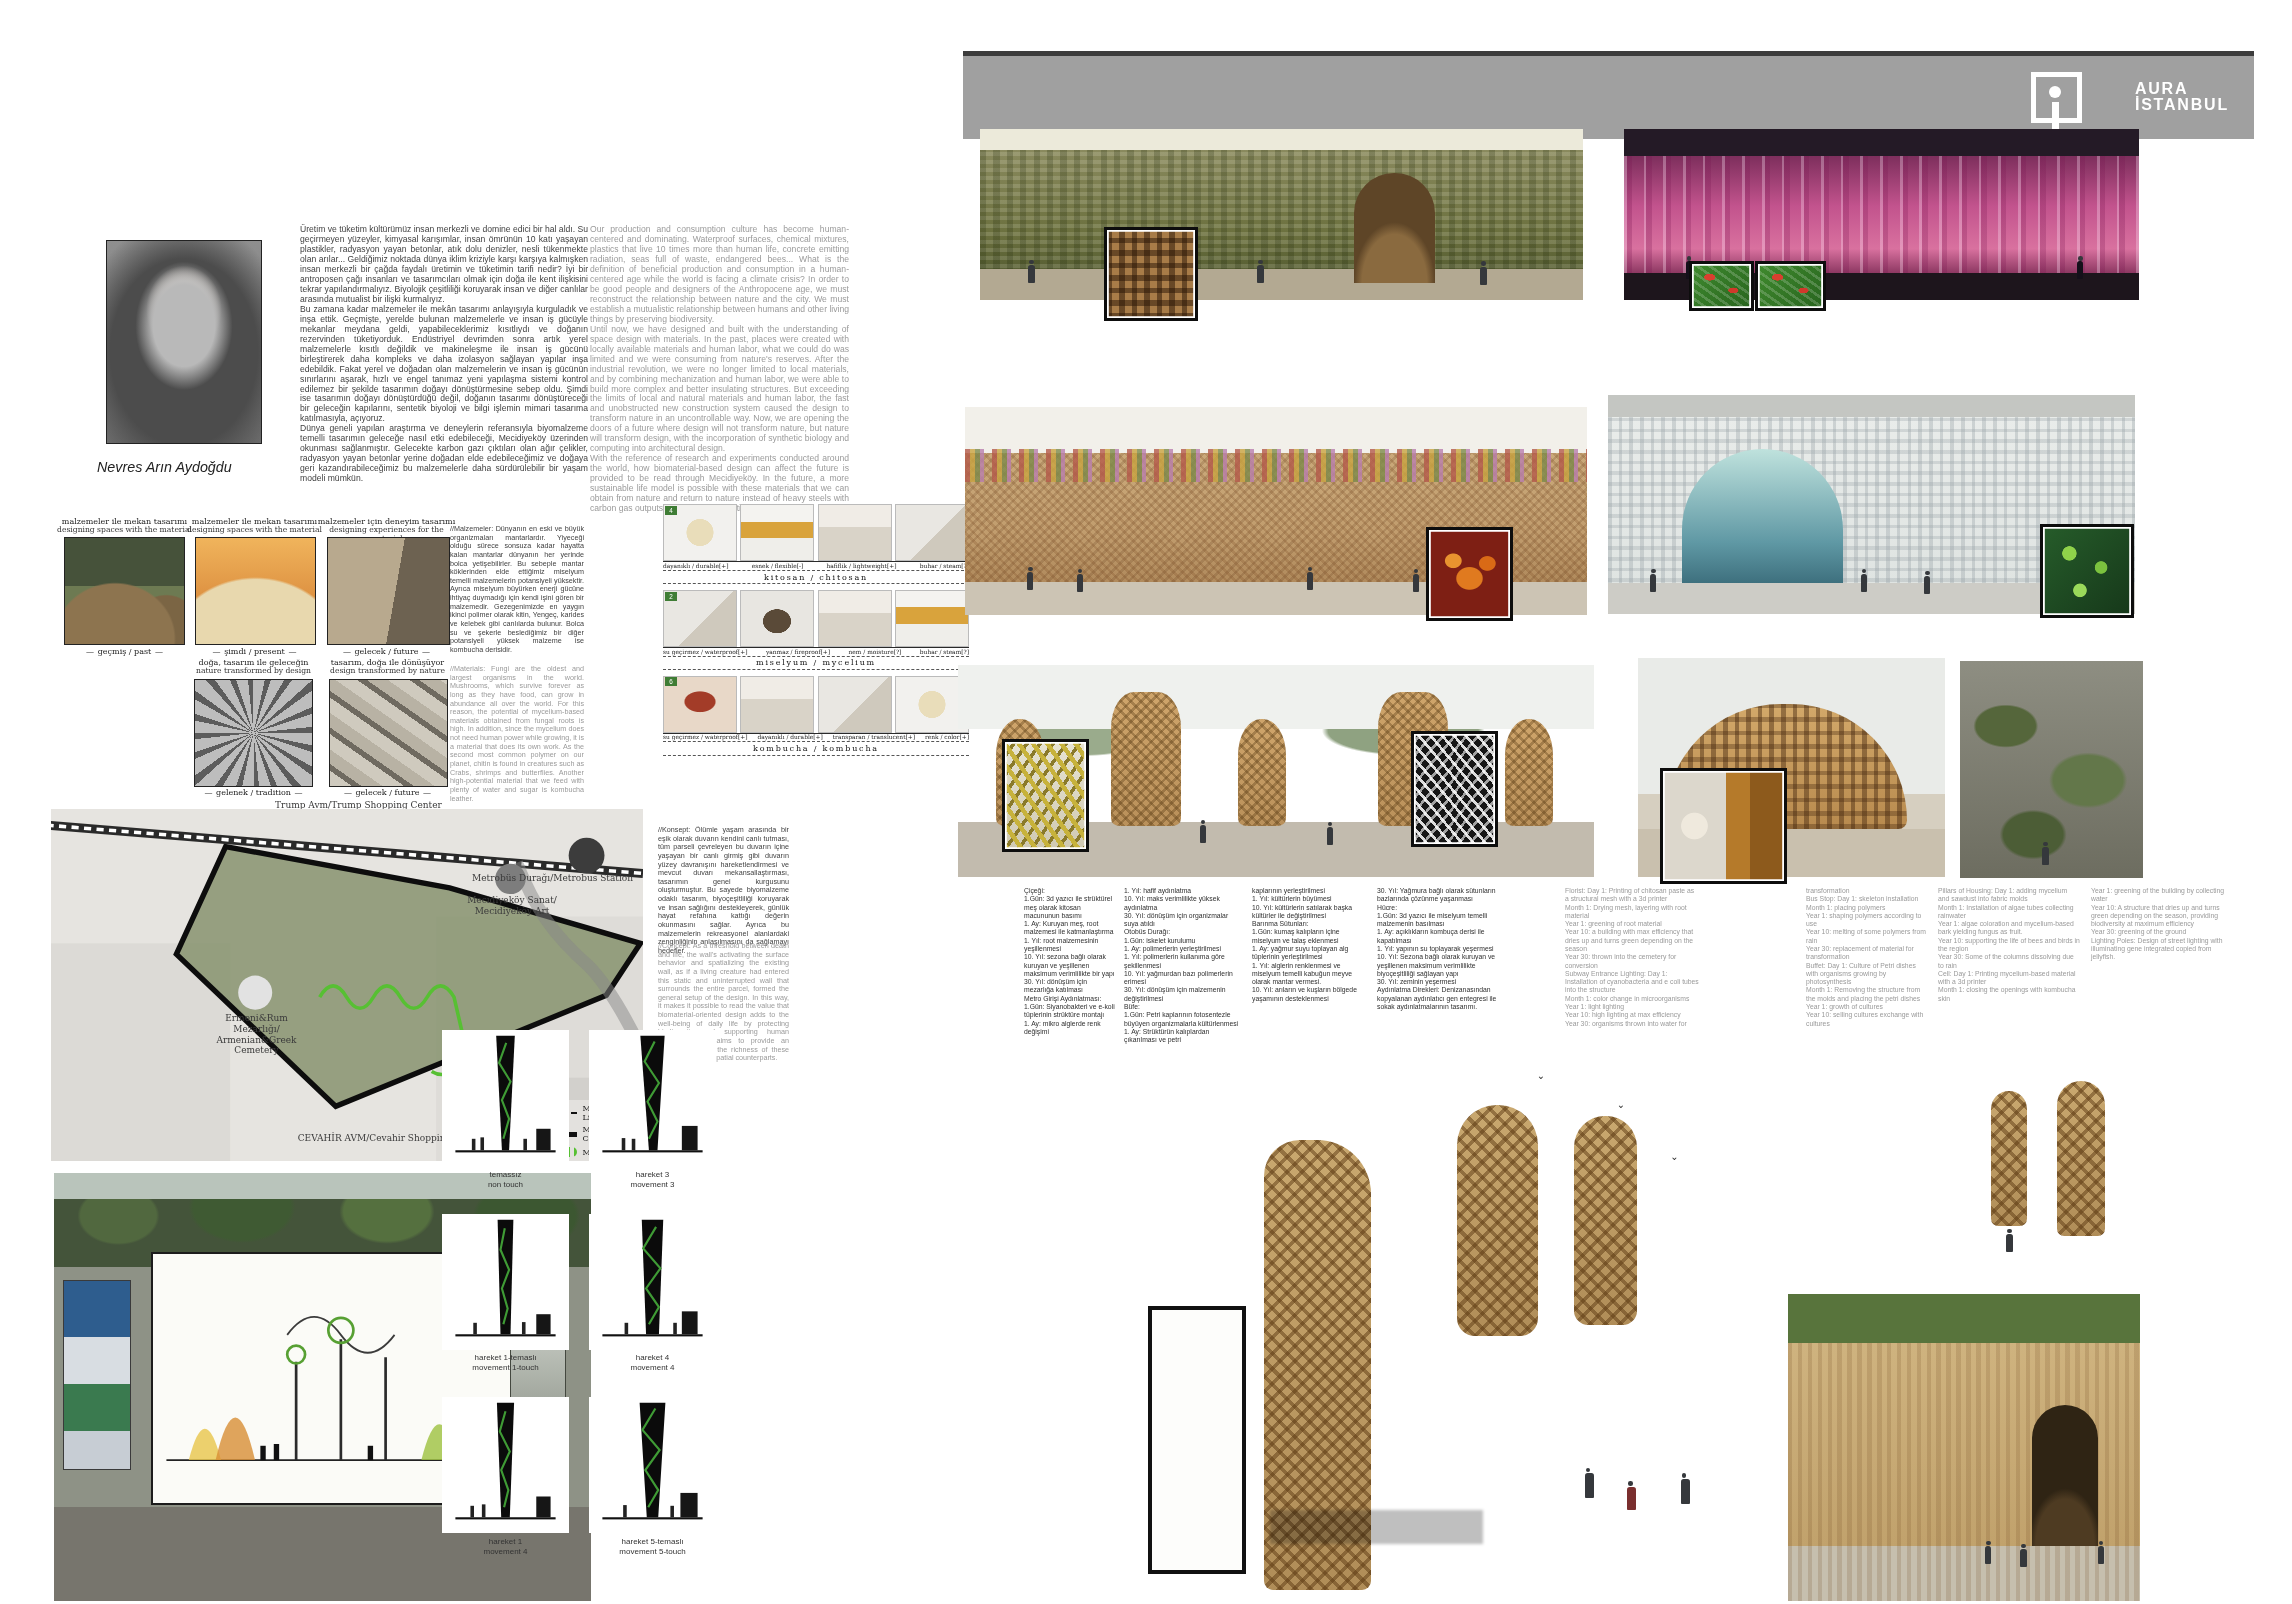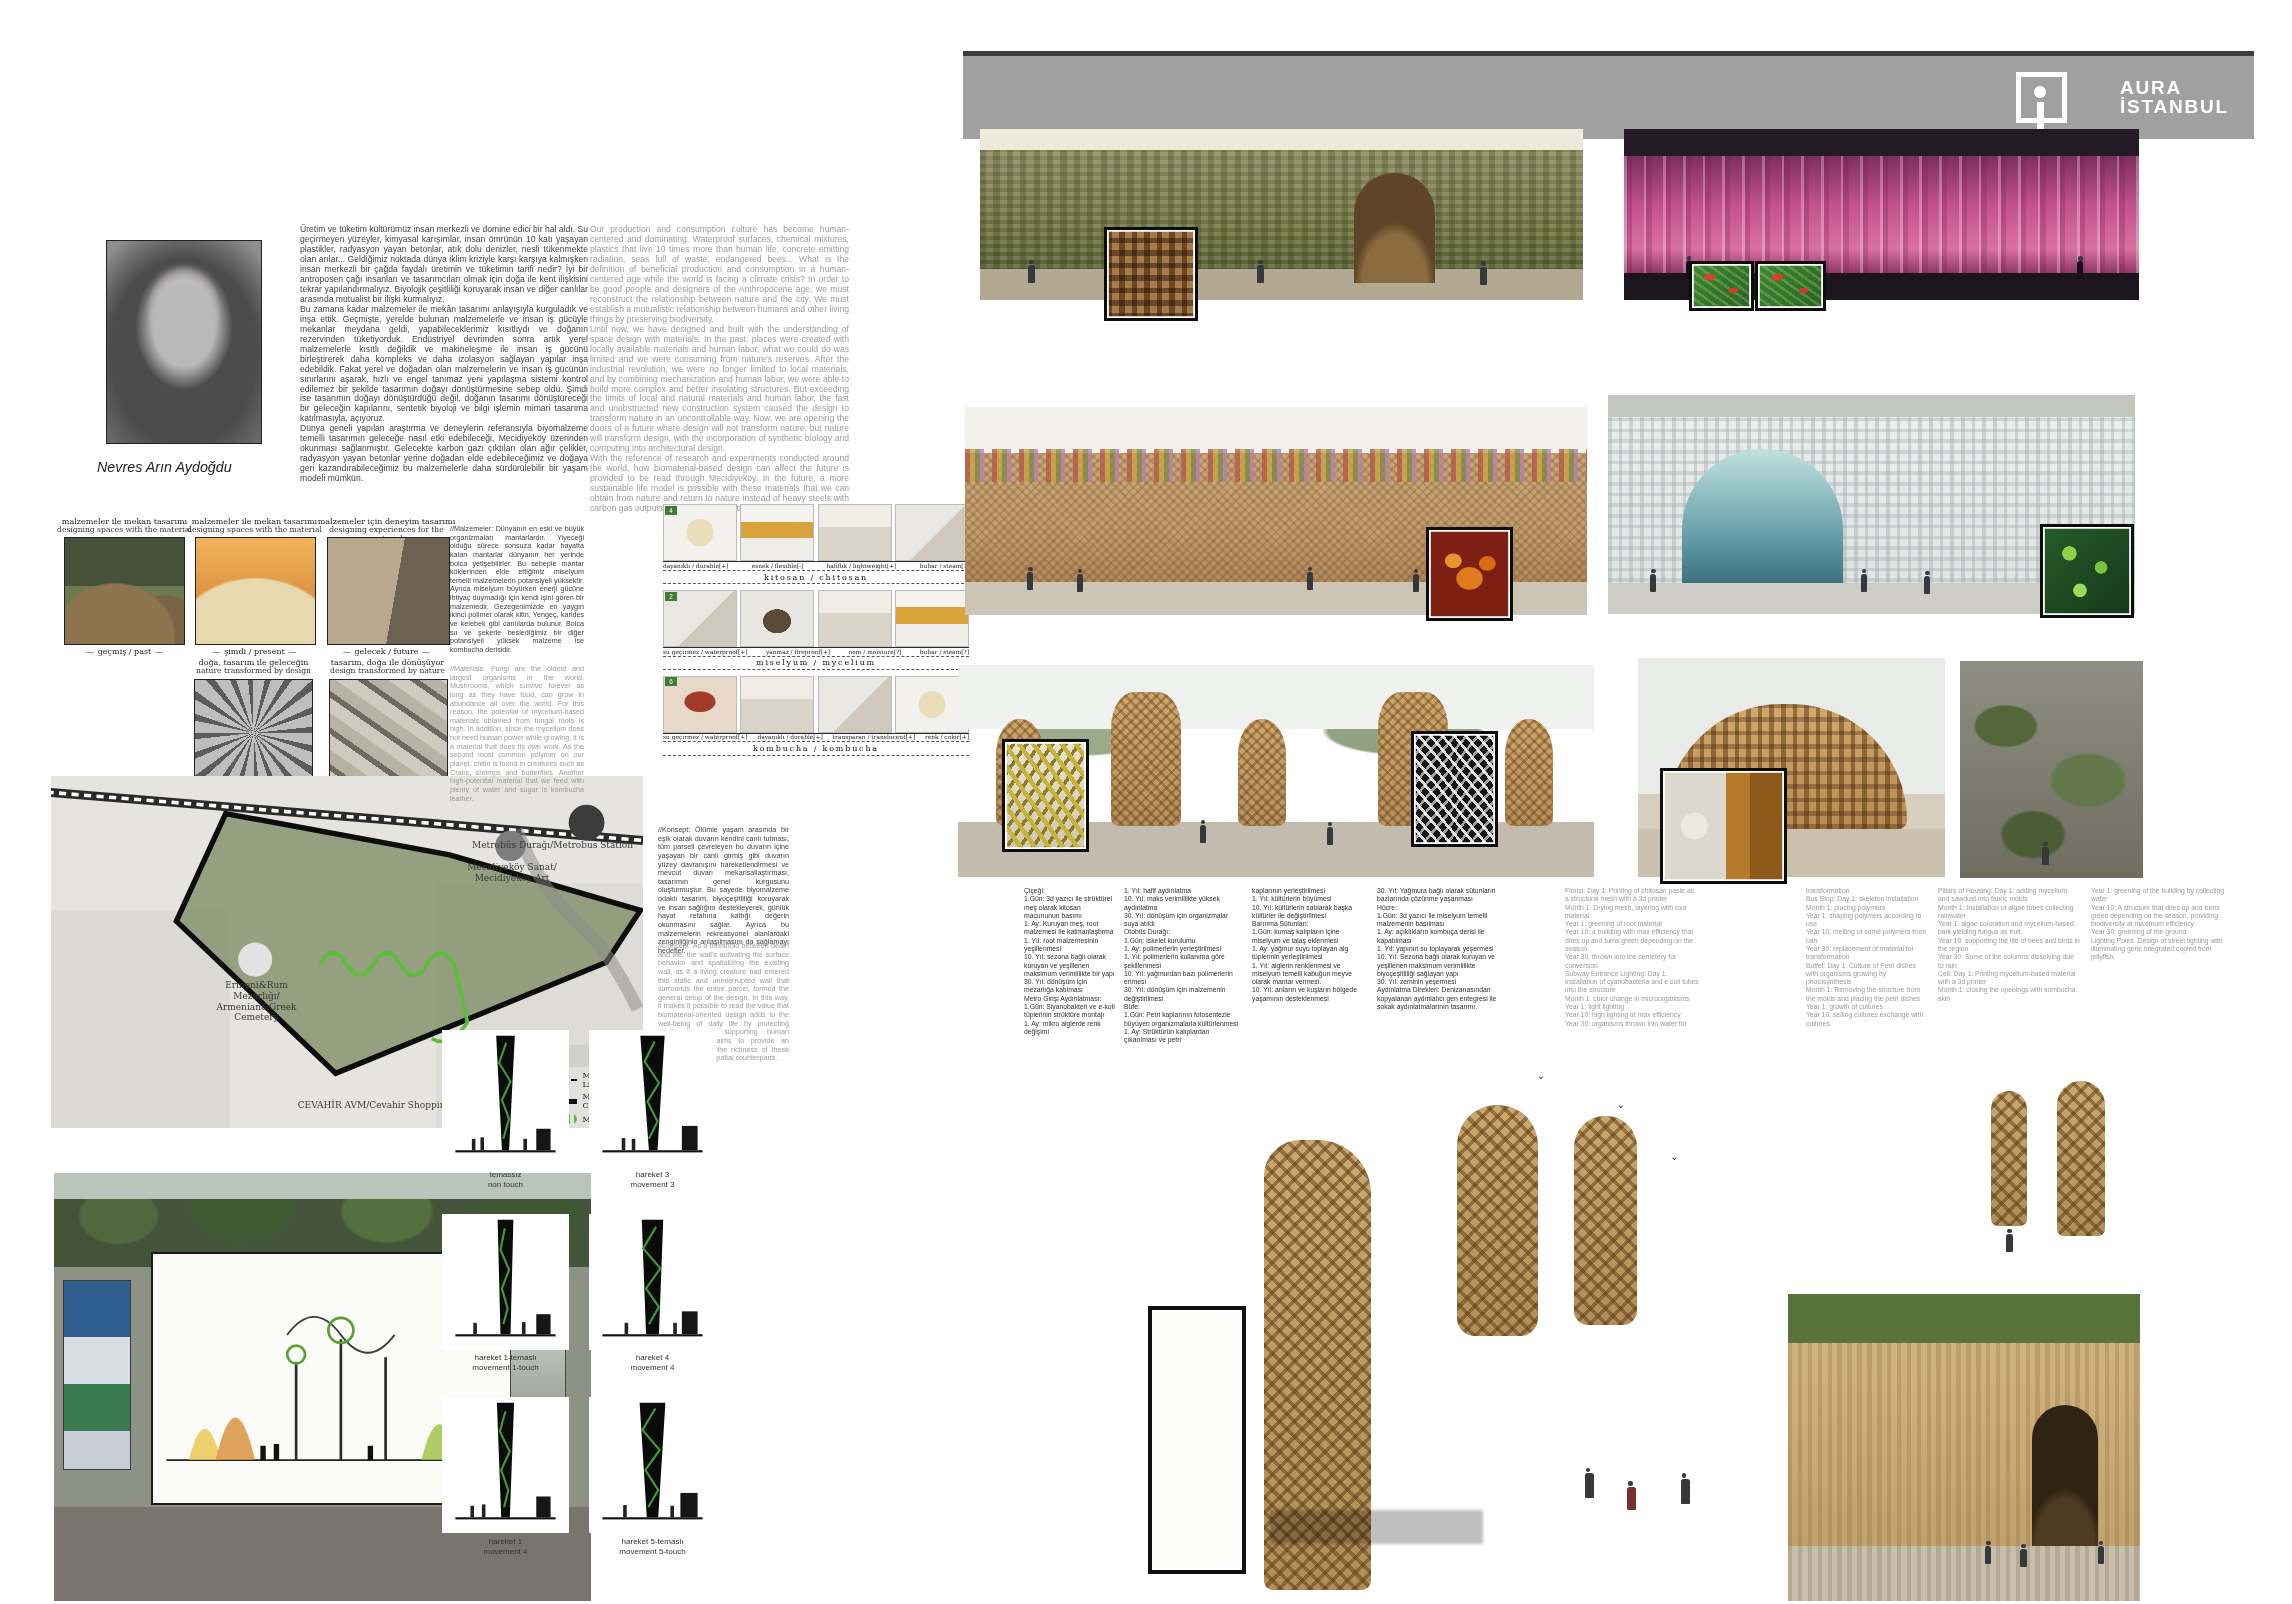--- a/index.html
+++ b/index.html
@@ -13,21 +13,21 @@
   #hdr{left:51px;top:49px;width:545px;height:176px;background:#191919;}
   #hdr .t1{position:absolute;left:61px;top:34px;font-size:41px;font-weight:bold;color:#ffffff;letter-spacing:0.4px;}
   #hdr .t2{position:absolute;left:61px;top:86px;font-size:41px;font-weight:bold;color:#6f6f6f;letter-spacing:0.4px;}
 
   
   #banner{left:963px;top:51px;width:1291px;height:83px;background:#a0a0a0;border-top:5.4px solid #3c3c3c;}
   #logo{position:absolute;right:25px;top:12.5px;height:57px;display:flex;align-items:center;gap:12.5px;}
   #logo .mark{position:relative;width:41px;height:41px;border:5.4px solid #fff;}
   #logo .mark .dot{position:absolute;left:12.5px;top:9px;width:12.5px;height:12.5px;border-radius:50%;background:#fff;}
   #logo .mark .stem{position:absolute;left:16px;top:25px;width:6.3px;height:36px;background:#fff;}
-  #logo .wordmark{color:#fff;font-weight:bold;font-size:19px;line-height:1.0;letter-spacing:1.8px;margin-left:40px;}
+  #logo .wordmark{color:#fff;font-weight:bold;font-size:16px;line-height:1.0;letter-spacing:1.8px;margin-left:40px;}
 
   
   #portrait{left:106px;top:240px;width:154px;height:202px;border:1.8px solid #222;
     background:
       radial-gradient(81px 107px at 50% 42%, #b9b9b9 0 38%, transparent 60%),
       radial-gradient(54px 63px at 50% 34%, #d9d2cc 0 45%, transparent 70%),
       radial-gradient(134px 170px at 50% 55%, #4c4c4c 0 55%, transparent 80%),
       linear-gradient(180deg,#8f8f8f,#6e6e6e);}
   #author{left:97px;top:459px;width:179px;font-style:italic;font-size:14.3px;color:#222;}
   .bodytext{font-size:8.6px;line-height:1.16;text-align:justify;}
@@ -50,21 +50,21 @@
     linear-gradient(100deg,#b8a98e 0 55%, #6d6251 55%),
     linear-gradient(180deg,#c9bda6,#8a7c63);}
   .truss{background:
     repeating-conic-gradient(from 0deg at 50% 50%, #bdbdbd 0 12deg, #5c5c5c 12deg 18deg),
     #9c9c9c;}
   .myc{background:
     repeating-linear-gradient(35deg, #cfcabe 0 12.5px, #6f6a60 12.5px 18px, #b8b2a4 18px 30px),
     #3a3a38;}
 
   
-  #map{left:51px;top:776px;width:592px;height:352px;background:#fef9c3;}
+  #map{left:51px;top:809px;width:592px;height:352px;background:#fef9c3;}
   .maplabel{position:absolute;font-family:"DejaVu Serif",serif;font-size:9px;color:#3a3a3a;text-align:center;line-height:1.2;}
   .mapdot{position:absolute;border-radius:50%;}
   #legend{position:absolute;left:476px;top:291px;width:167px;font-family:"DejaVu Serif",serif;font-size:8px;color:#222;background:rgba(230,228,224,.85);}
   #legend .row{display:flex;align-items:center;gap:5.4px;margin:3.6px 0;}
   .key{width:50px;height:0;flex:none;}
   .key.dash{border-top:2.7px dashed #111;}
   .key.solid{border-top:5.4px solid #111;}
   .key.green{height:10.7px;border-top:none;
     background:repeating-linear-gradient(90deg,transparent 0 3.6px,#57c033 3.6px 7.2px);border-radius:5.4px;}
 

